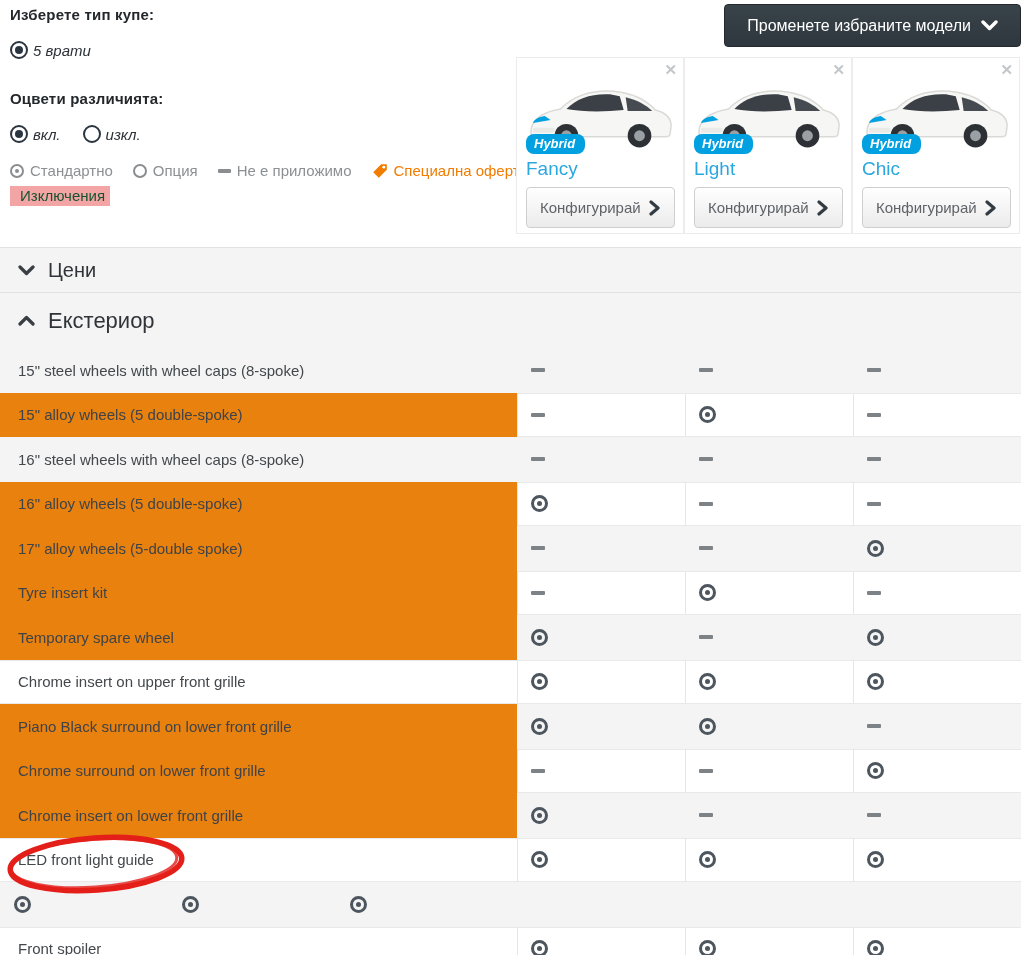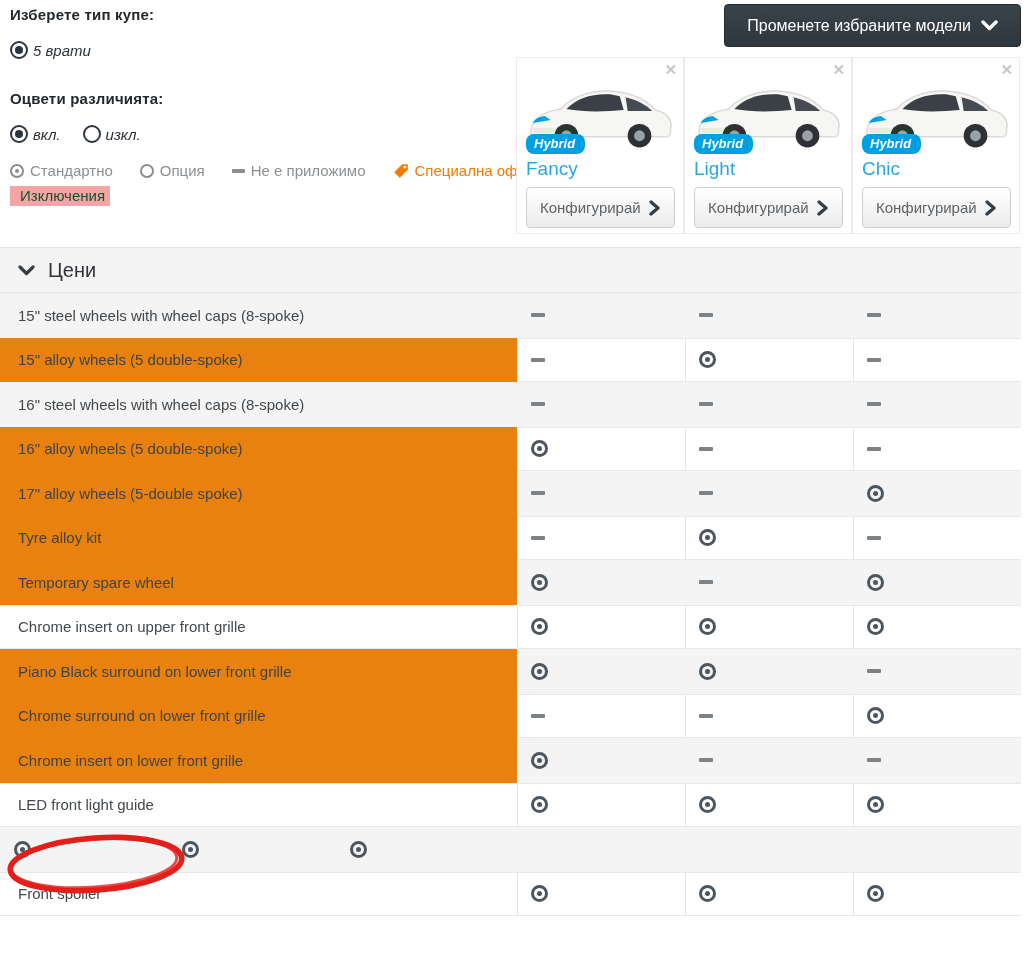--- a/index.html
+++ b/index.html
@@ -10,21 +10,21 @@
   
   .filters { position:absolute; left:10px; top:6px; width:500px; }
   .f-heading { font-size:15px; font-weight:bold; color:#23282c; letter-spacing:.2px; }
   .f-heading.h2 { margin-top:31px; }
   .radio-row { display:flex; align-items:center; margin-top:18px; gap:22px; }
   .radio-opt { display:flex; align-items:center; gap:5px; font-size:15px; color:#2b3137; cursor:pointer;font-style:italic; }
   .radio { width:18px; height:18px; border:2px solid #2b3540; border-radius:50%; position:relative; flex:0 0 auto; }
   .radio.sel::after { content:""; position:absolute; left:3px; top:3px; width:8px; height:8px; border-radius:50%; background:#2b3540; }
 
   
-  .legend { position:absolute; left:10px; top:162px; display:flex; align-items:center; gap:27px; white-space:nowrap; }
+  .legend { position:absolute; left:10px; top:162px; display:flex; align-items:center; gap:20px; white-space:nowrap; }
   .leg-item { display:flex; align-items:center; gap:6px; font-size:15px; color:#8c9093; }
   .leg-item.offer { color:#f07c00; }
   .lring { width:14px; height:14px; border:2px solid #8a8e91; border-radius:50%; position:relative; flex:0 0 auto; }
   .lring.dot::after { content:""; position:absolute; left:3px; top:3px; width:4px; height:4px; border-radius:50%; background:#8a8e91; }
   .ldash { width:13px; height:4px; background:#8a8e91; border-radius:1px; flex:0 0 auto; }
   .exceptions { position:absolute; left:10px; top:186px; background:#f3a5a5; color:#14532d; font-size:15px; padding:1px 5px 2px 10px; }
 
   
   .change-btn { position:absolute; right:7px; top:4px; height:43px; padding:0 22px; display:flex; align-items:center; gap:10px;
     background:linear-gradient(#39434a,#2e373d); border:1px solid #23292e; border-radius:4px; color:#fff; font-size:16px; cursor:pointer; }
@@ -194,20 +194,26 @@
     </div>
   </div>
 
   <div class="table">
     <div class="sec-bar">
       <svg width="17" height="11" viewBox="0 0 17 11">
         <polyline points="2,2 8.5,8.5 15,2" stroke="#383e43" stroke-width="3.2" fill="none" stroke-linecap="round" stroke-linejoin="round"></polyline>
       </svg>
       <span class="sec-title">Цени</span>
     </div>
+    <div class="sec-head">
+      <svg width="17" height="11" viewBox="0 0 17 11">
+        <polyline points="2,9 8.5,2.5 15,9" stroke="#383e43" stroke-width="3.2" fill="none" stroke-linecap="round" stroke-linejoin="round"></polyline>
+      </svg>
+      <span class="sec-title">Екстериор</span>
+    </div>
     <div id="rows">
     <div class="row row--gray">
       <div class="rlabel">15" steel wheels with wheel caps (8-spoke)</div>
       <div class="cell">
             <span class="icon-na"></span>
           </div>
       <div class="cell">
             <span class="icon-na"></span>
           </div>
       <div class="cell">
@@ -261,21 +267,21 @@
           </div>
       <div class="cell">
             <span class="icon-na"></span>
           </div>
       <div class="cell">
             <span class="icon-std"></span>
           </div>
     </div>
 
     <div class="row row--white">
-      <div class="rlabel orange">Tyre alloy kit</div>
+      <div class="rlabel orange">Tyre insert kit</div>
       <div class="cell">
             <span class="icon-na"></span>
           </div>
       <div class="cell">
             <span class="icon-std"></span>
           </div>
       <div class="cell">
             <span class="icon-na"></span>
           </div>
     </div>

